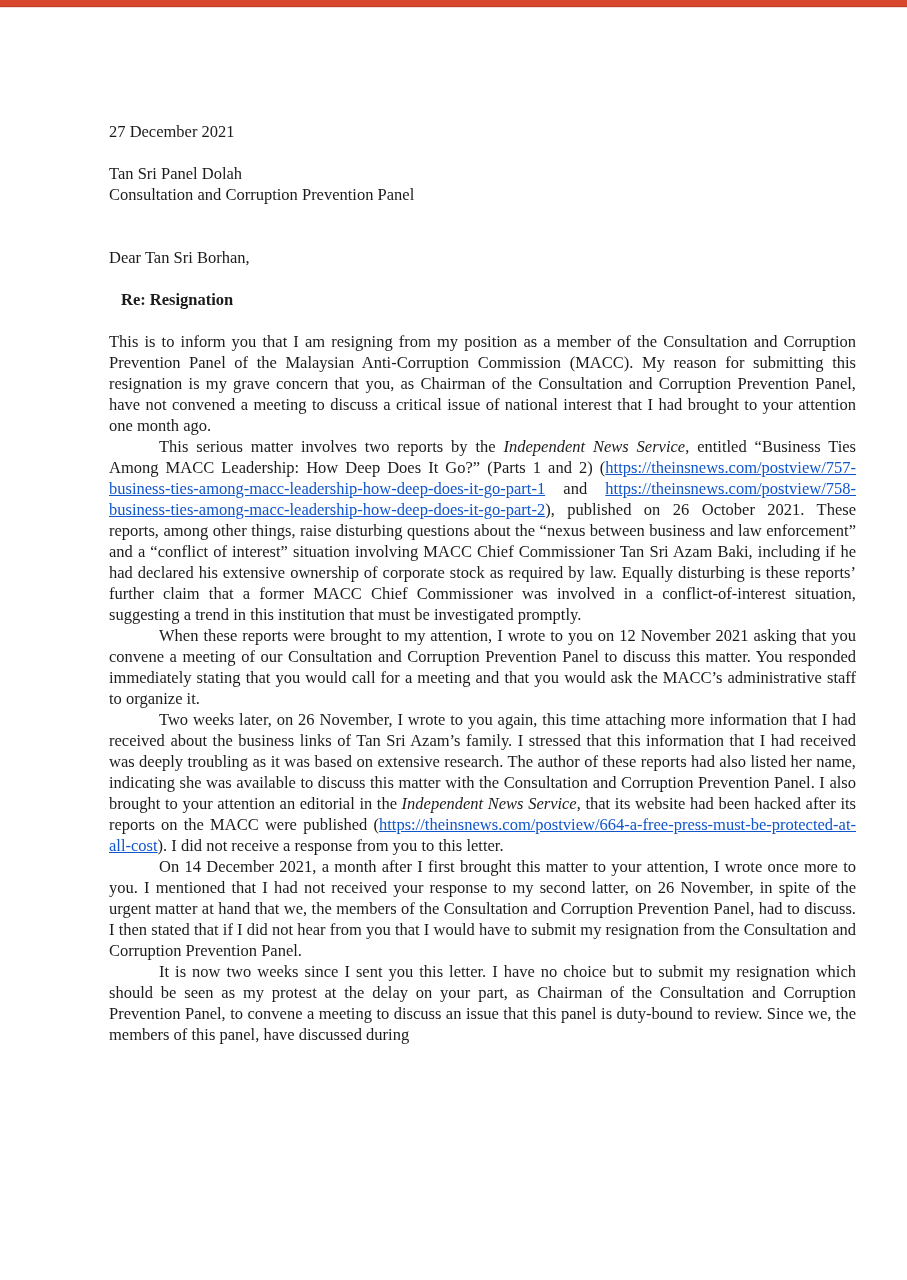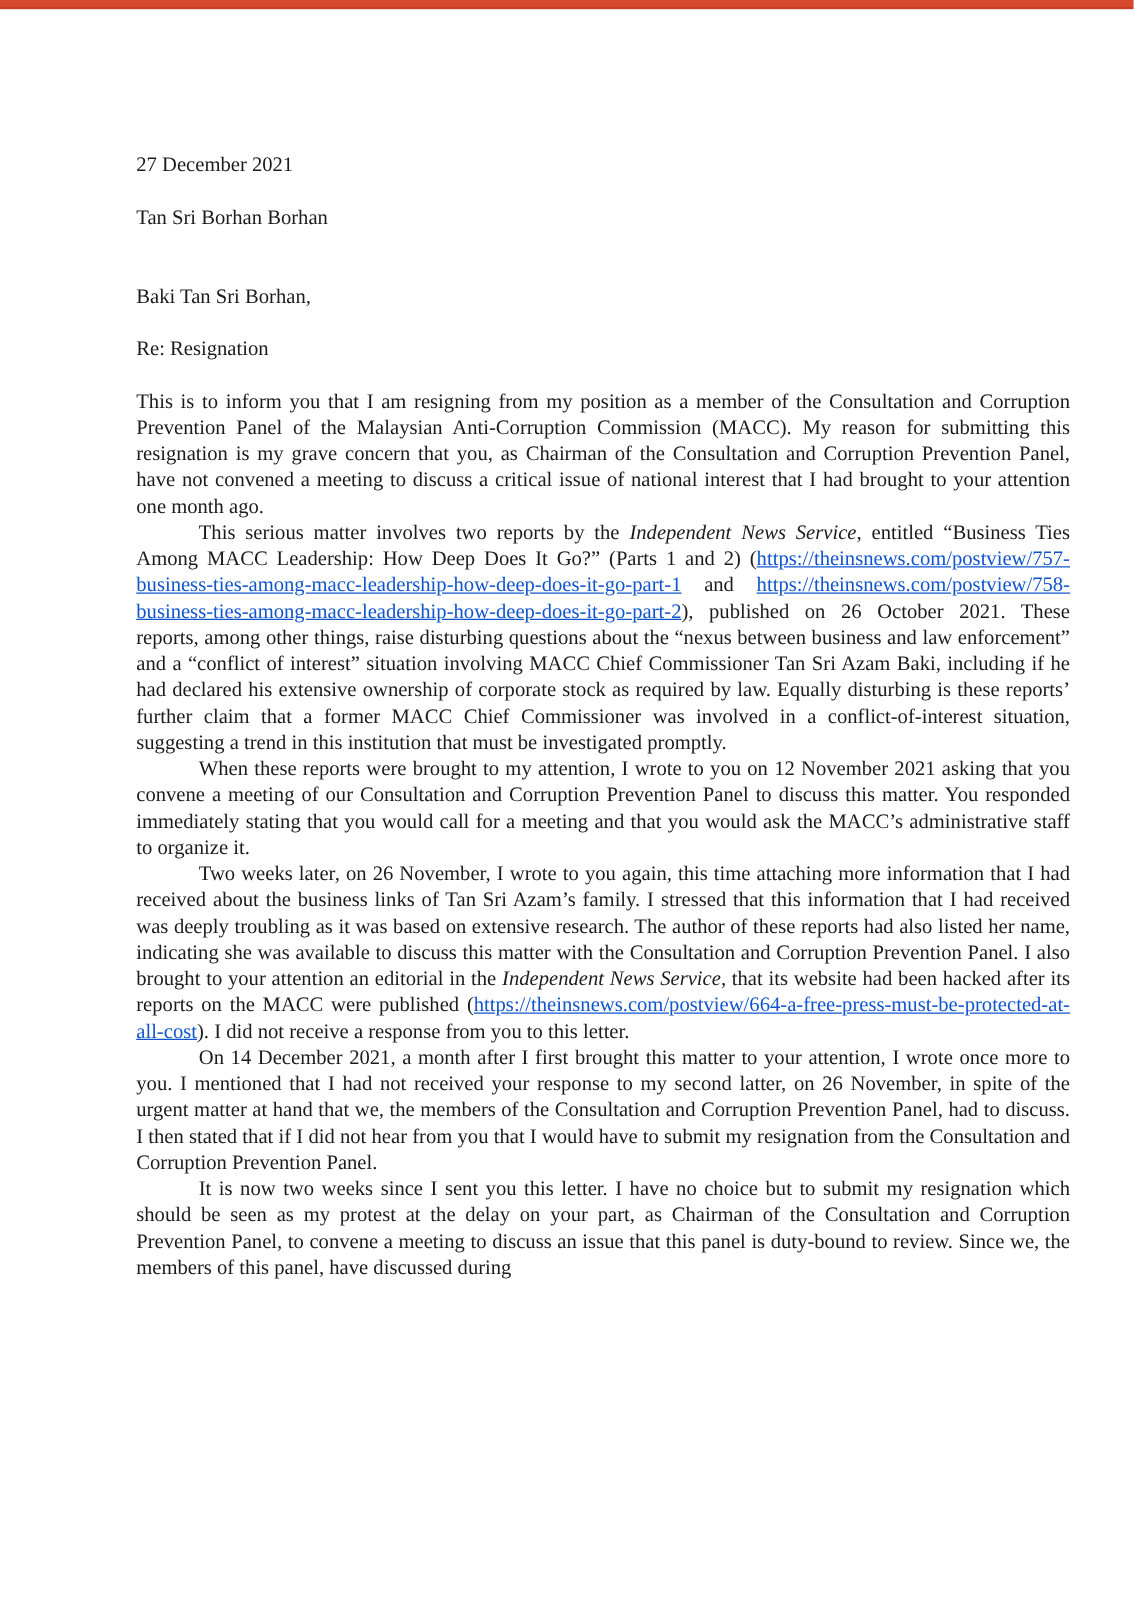--- a/index.html
+++ b/index.html
@@ -26,21 +26,21 @@
   }
   .page-content {
     padding: 113px 51px 0 109px;
     font-size: 16.5px;
     line-height: 21px;
   }
   .date-line { margin: 0 0 21px 0; }
   .recipient-block { margin: 0 0 42px 0; }
   .recipient-block div { margin: 0; }
   .salutation { margin: 0 0 21px 0; }
-  .subject-line { margin: 0 0 21px 0; font-weight: normal; }
+  .subject-line { margin: 0 0 21px 12px; font-weight: bold; }
   .para {
     margin: 0;
     text-align: justify;
   }
   .para.indent { text-indent: 50px; }
   .para a {
     color: var(--link);
     text-decoration: underline;
     word-break: break-word;
   }
@@ -48,24 +48,25 @@
 </style>
 </head>
 <body>
 
 <div class="top-bar"></div>
 
 <div class="page-content">
   <p class="date-line">27 December 2021</p>
 
   <div class="recipient-block">
-    <div>Tan Sri Borhan Borhan</div>
+    <div>Tan Sri Panel Dolah</div>
+    <div>Consultation and Corruption Prevention Panel</div>
   </div>
 
-  <p class="salutation">Baki Tan Sri Borhan,</p>
+  <p class="salutation">Dear Tan Sri Borhan,</p>
 
   <p class="subject-line">Re: Resignation</p>
 
   <div id="letter-body">
       <p class="para"><span>This is to inform you that I am resigning from my position as a member of the Consultation and Corruption Prevention Panel of the Malaysian Anti-Corruption Commission (MACC).  My reason for submitting this resignation is my grave concern that you, as Chairman of the Consultation and Corruption Prevention Panel, have not convened a meeting to discuss a critical issue of national interest that I had brought to your attention one month ago.</span></p>
       <p class="para indent"><span>This serious matter involves two reports by the </span><em>Independent News Service</em><span>, entitled “Business Ties Among MACC Leadership: How Deep Does It Go?” (Parts 1 and 2) (</span><a href="#">https://theinsnews.com/postview/757-business-ties-among-macc-leadership-how-deep-does-it-go-part-1</a><span> and </span><a href="#">https://theinsnews.com/postview/758-business-ties-among-macc-leadership-how-deep-does-it-go-part-2</a><span>), published on 26 October 2021. These reports, among other things, raise disturbing questions about the “nexus between business and law enforcement” and a “conflict of interest” situation involving MACC Chief Commissioner Tan Sri Azam Baki, including if he had declared his extensive ownership of corporate stock as required by law. Equally disturbing is these reports’ further claim that a former MACC Chief Commissioner was involved in a conflict-of-interest situation, suggesting a trend in this institution that must be investigated promptly.</span></p>
       <p class="para indent"><span>When these reports were brought to my attention, I wrote to you on 12 November 2021 asking that you convene a meeting of our Consultation and Corruption Prevention Panel to discuss this matter.  You responded immediately stating that you would call for a meeting and that you would ask the MACC’s administrative staff to organize it.</span></p>
       <p class="para indent"><span>Two weeks later, on 26 November, I wrote to you again, this time attaching more information that I had received about the business links of Tan Sri Azam’s family.  I stressed that this information that I had received was deeply troubling as it was based on extensive research.  The author of these reports had also listed her name, indicating she was available to discuss this matter with the Consultation and Corruption Prevention Panel.  I also brought to your attention an editorial in the </span><em>Independent News Service</em><span>, that its website had been hacked after its reports on the MACC were published (</span><a href="#">https://theinsnews.com/postview/664-a-free-press-must-be-protected-at-all-cost</a><span>).  I did not receive a response from you to this letter.</span></p>
       <p class="para indent"><span>On 14 December 2021, a month after I first brought this matter to your attention, I wrote once more to you.  I mentioned that I had not received your response to my second latter, on 26 November, in spite of the urgent matter at hand that we, the members of the Consultation and Corruption Prevention Panel, had to discuss.  I then stated that if I did not hear from you that I would have to submit my resignation from the Consultation and Corruption Prevention Panel.</span></p>
       <p class="para indent"><span>It is now two weeks since I sent you this letter.  I have no choice but to submit my resignation which should be seen as my protest at the delay on your part, as Chairman of the Consultation and Corruption Prevention Panel, to convene a meeting to discuss an issue that this panel is duty-bound to review.  Since we, the members of this panel, have discussed during</span></p>

